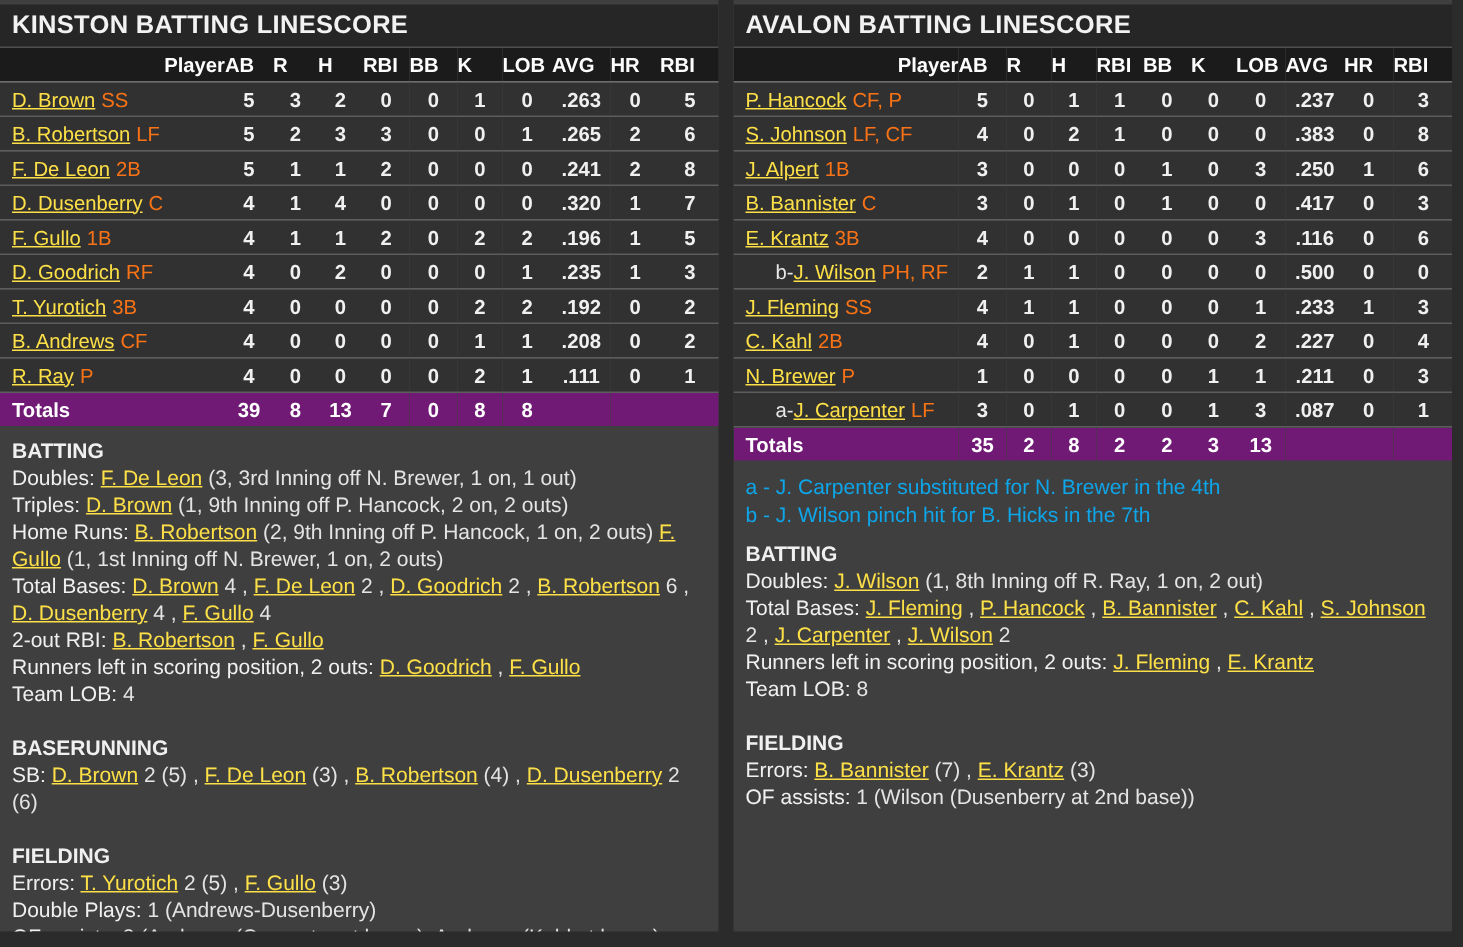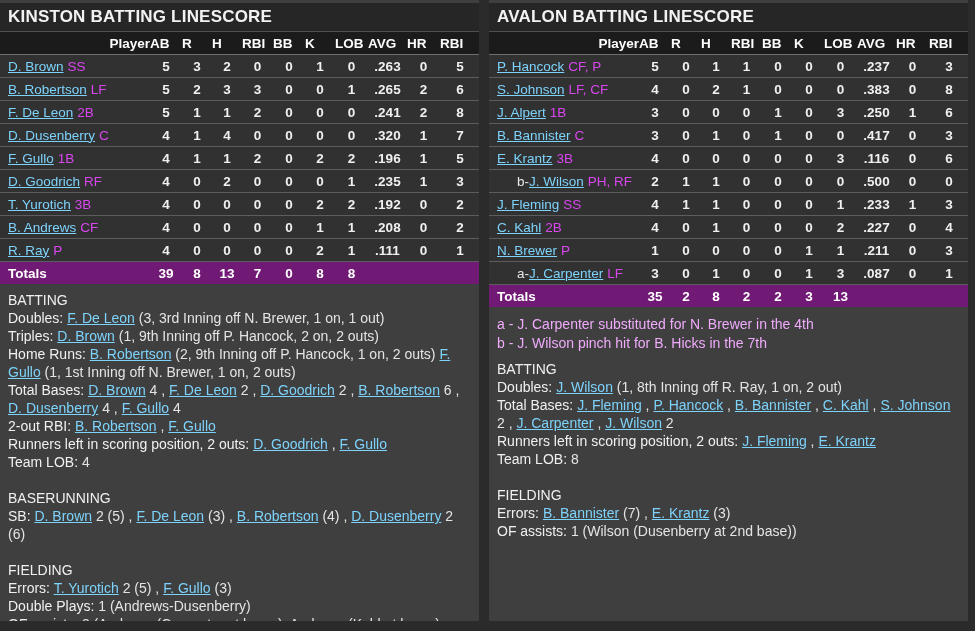--- a/index.html
+++ b/index.html
@@ -25,28 +25,28 @@
   thead tr{background:#1b1b1b}
   thead th{color:#fdfdfd;font-weight:600;text-align:left;border-bottom:1px solid #6e6e6e}
   th.player-h{text-align:right;padding-left:8px}
   tbody tr{background:#313131;border-bottom:1px solid #5d5d5d}
   tbody tr.totals-row{background:#701a75;border-bottom:none}
   tbody tr.totals-row td{font-weight:700;color:#fff}
   td.player-cell{padding-left:8px}
   td.player-cell.sub{padding-left:28px}
   td.stat{text-align:center;font-weight:600;color:#f0f0f0}
   td.totals-label{padding-left:8px}
-  .plink{color:#7dd3fc;text-decoration:underline;cursor:pointer}
-  .pos{color:#d946ef;margin-left:4px}
+  .plink{color:#fde047;text-decoration:underline;cursor:pointer}
+  .pos{color:#f97316;margin-left:4px}
   .prefix{color:#e8e8e8}
   .notes{padding:8px 8px 0 8px}
-  .note-line{line-height:19px;color:#f0abfc}
+  .note-line{line-height:19px;color:#0ea5e9}
   .textblock{padding:7px 9px 0 8px}
   .section{margin-bottom:18px}
-  .heading{font-weight:400;line-height:18px;color:#f0f0f0}
+  .heading{font-weight:700;line-height:18px;color:#f0f0f0}
   .line{line-height:18px;color:#e4e4e4}
   .b{font-weight:400;color:#f0f0f0}
 </style>
 </head>
 <body>
 
 <div class="page">
 
   <section class="panel">
     <div class="panel-title">KINSTON BATTING LINESCORE</div>

